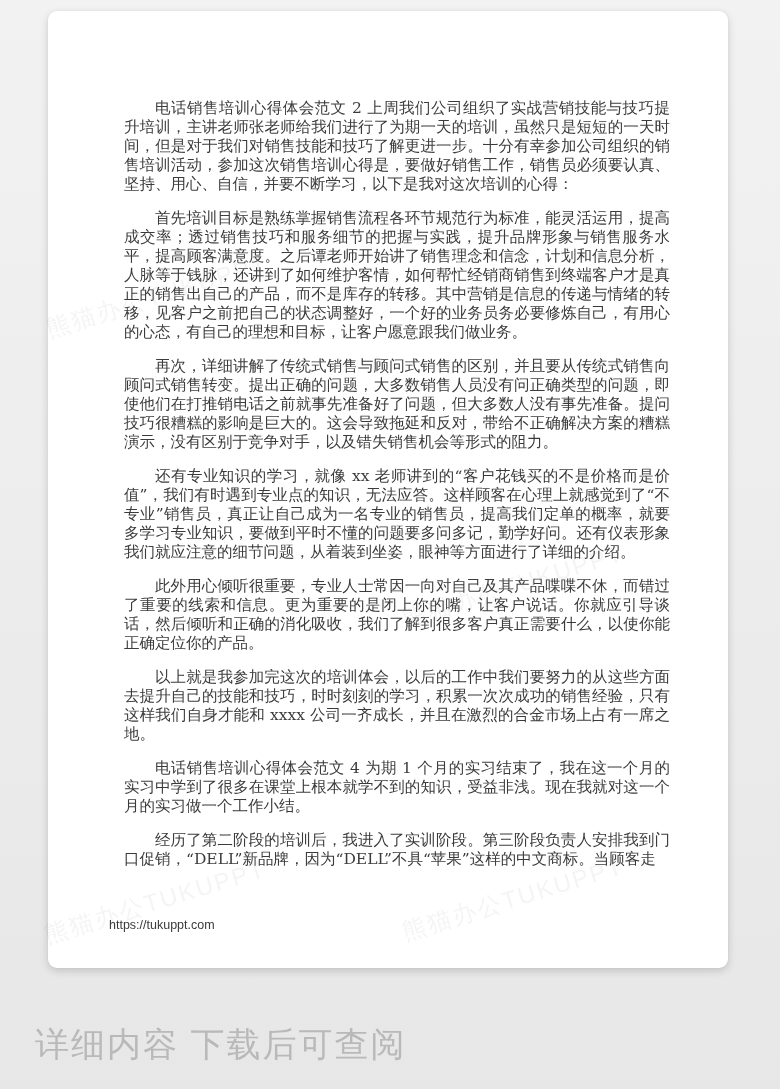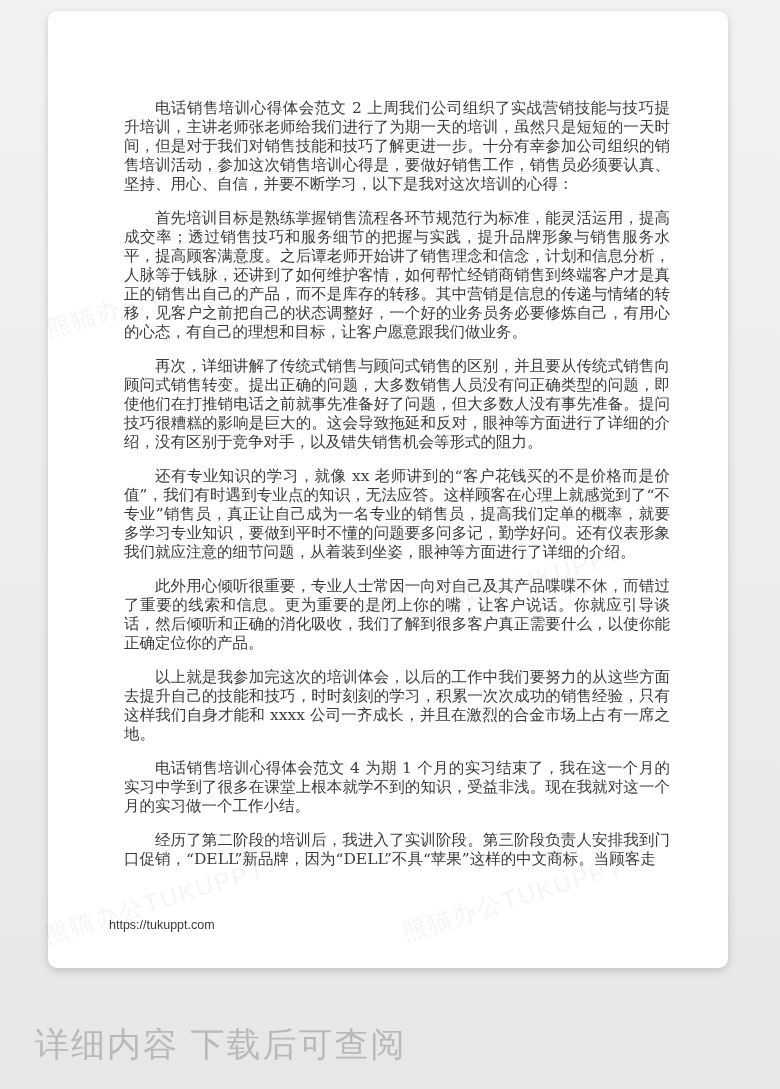--- a/index.html
+++ b/index.html
@@ -45,21 +45,21 @@
     font-size: 34px; letter-spacing: 2px; color: #b9b9b9; padding-left: 35px;
   }
 </style>
 </head>
 <body>
 
 <div class="doc-page">
   <div class="doc-content">
     <p>电话销售培训心得体会范文 2 上周我们公司组织了实战营销技能与技巧提升培训，主讲老师张老师给我们进行了为期一天的培训，虽然只是短短的一天时间，但是对于我们对销售技能和技巧了解更进一步。十分有幸参加公司组织的销售培训活动，参加这次销售培训心得是，要做好销售工作，销售员必须要认真、坚持、用心、自信，并要不断学习，以下是我对这次培训的心得：</p>
     <p>首先培训目标是熟练掌握销售流程各环节规范行为标准，能灵活运用，提高成交率；透过销售技巧和服务细节的把握与实践，提升品牌形象与销售服务水平，提高顾客满意度。之后谭老师开始讲了销售理念和信念，计划和信息分析，人脉等于钱脉，还讲到了如何维护客情，如何帮忙经销商销售到终端客户才是真正的销售出自己的产品，而不是库存的转移。其中营销是信息的传递与情绪的转移，见客户之前把自己的状态调整好，一个好的业务员务必要修炼自己，有用心的心态，有自己的理想和目标，让客户愿意跟我们做业务。</p>
-    <p>再次，详细讲解了传统式销售与顾问式销售的区别，并且要从传统式销售向顾问式销售转变。提出正确的问题，大多数销售人员没有问正确类型的问题，即使他们在打推销电话之前就事先准备好了问题，但大多数人没有事先准备。提问技巧很糟糕的影响是巨大的。这会导致拖延和反对，眼神等方面进行了详细的介绍，没有区别于竞争对手，以及错失销售机会等形式的阻力。</p>
+    <p>再次，详细讲解了传统式销售与顾问式销售的区别，并且要从传统式销售向顾问式销售转变。提出正确的问题，大多数销售人员没有问正确类型的问题，即使他们在打推销电话之前就事先准备好了问题，但大多数人没有事先准备。提问技巧很糟糕的影响是巨大的。这会导致拖延和反对，带给不正确解决方案的糟糕演示，没有区别于竞争对手，以及错失销售机会等形式的阻力。</p>
     <p>还有专业知识的学习，就像 xx 老师讲到的“客户花钱买的不是价格而是价值”，我们有时遇到专业点的知识，无法应答。这样顾客在心理上就感觉到了“不专业”销售员，真正让自己成为一名专业的销售员，提高我们定单的概率，就要多学习专业知识，要做到平时不懂的问题要多问多记，勤学好问。还有仪表形象我们就应注意的细节问题，从着装到坐姿，眼神等方面进行了详细的介绍。</p>
     <p>此外用心倾听很重要，专业人士常因一向对自己及其产品喋喋不休，而错过了重要的线索和信息。更为重要的是闭上你的嘴，让客户说话。你就应引导谈话，然后倾听和正确的消化吸收，我们了解到很多客户真正需要什么，以使你能正确定位你的产品。</p>
     <p>以上就是我参加完这次的培训体会，以后的工作中我们要努力的从这些方面去提升自己的技能和技巧，时时刻刻的学习，积累一次次成功的销售经验，只有这样我们自身才能和 xxxx 公司一齐成长，并且在激烈的合金市场上占有一席之地。</p>
     <p>电话销售培训心得体会范文 4 为期 1 个月的实习结束了，我在这一个月的实习中学到了很多在课堂上根本就学不到的知识，受益非浅。现在我就对这一个月的实习做一个工作小结。</p>
     <p>经历了第二阶段的培训后，我进入了实训阶段。第三阶段负责人安排我到门口促销，“DELL”新品牌，因为“DELL”不具“苹果”这样的中文商标。当顾客走</p>
   </div>
   <div class="source-url">https://tukuppt.com</div>
 </div>
 
 <div class="watermark wm-1">熊猫办公TUKUPPT</div>

